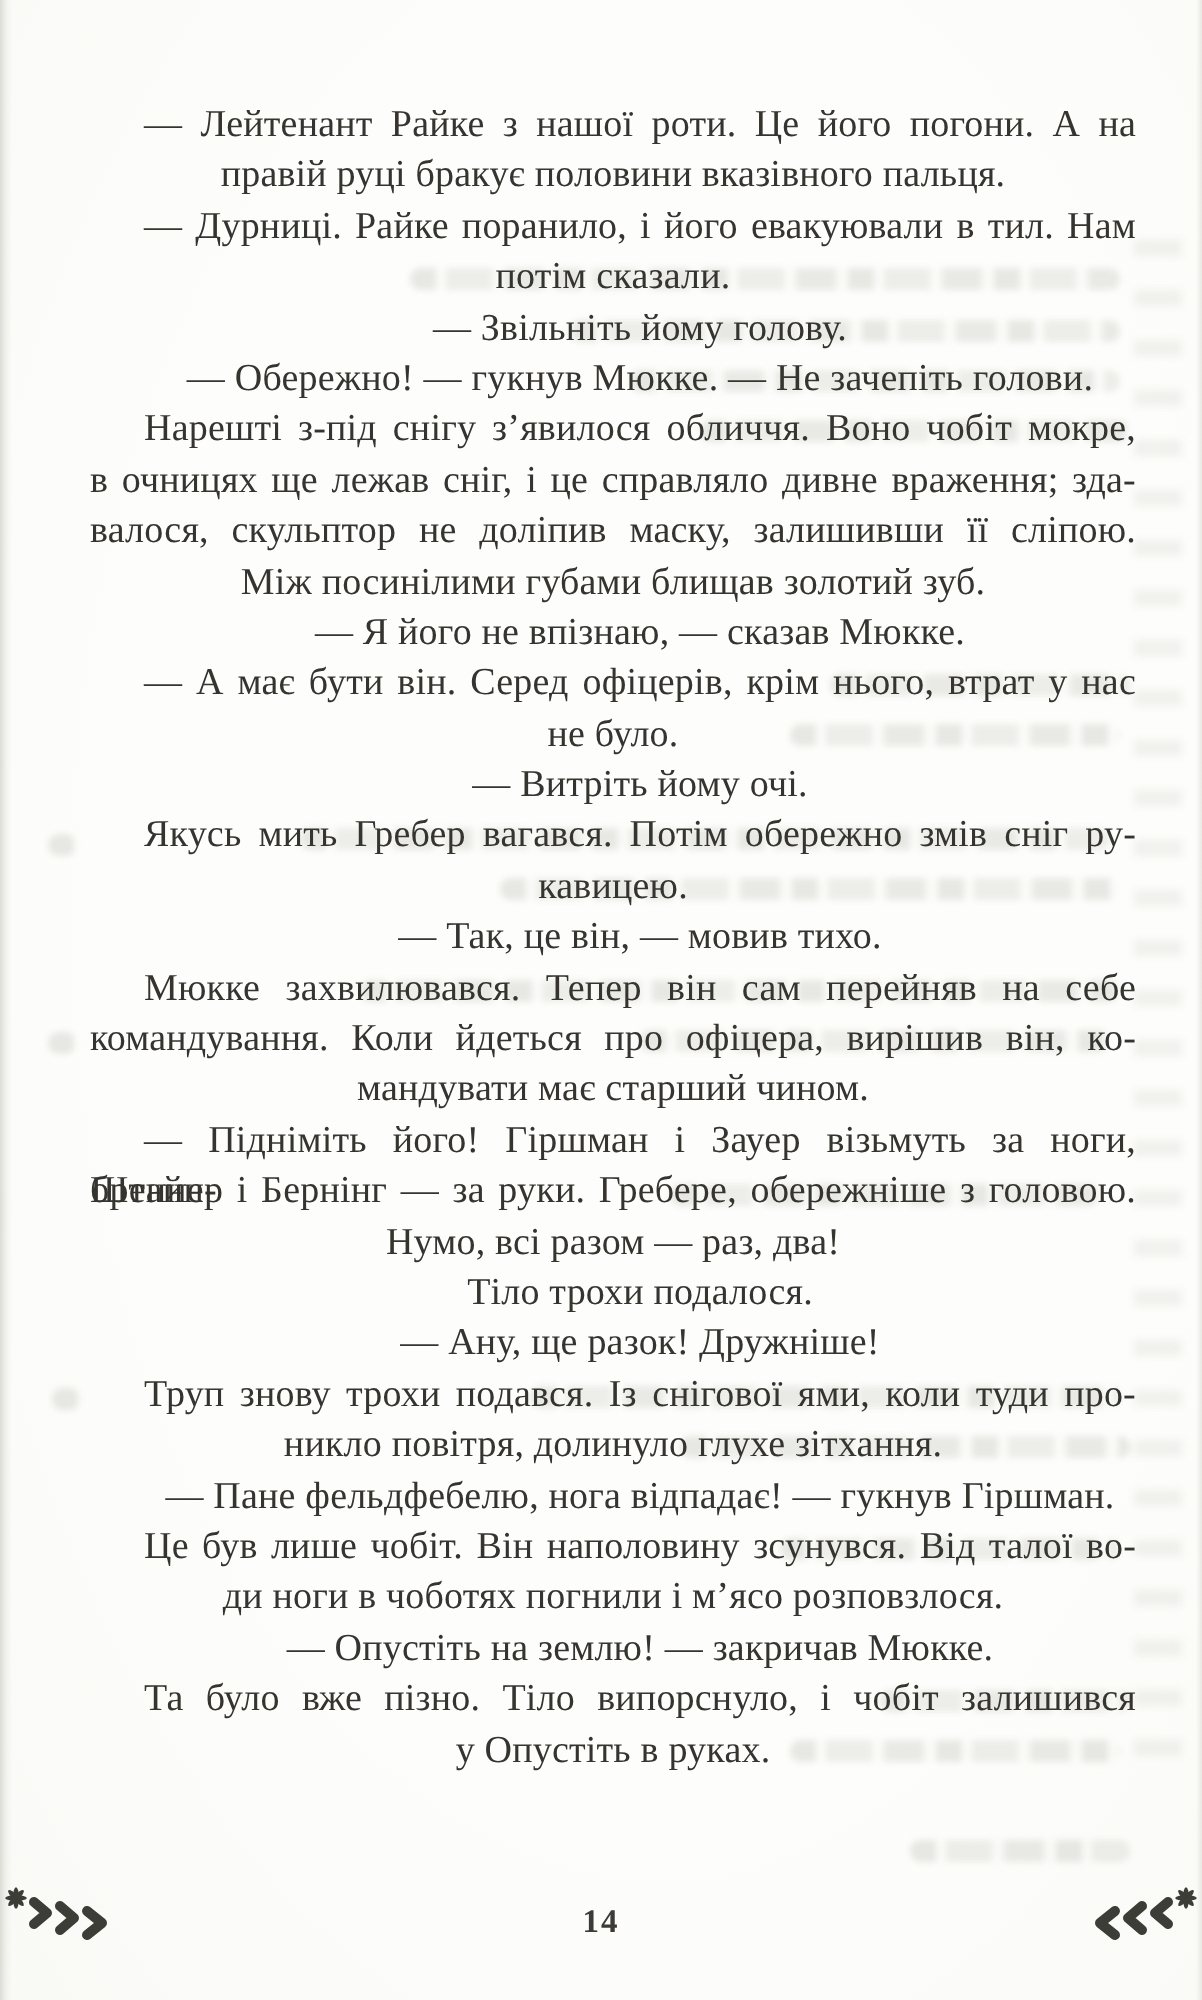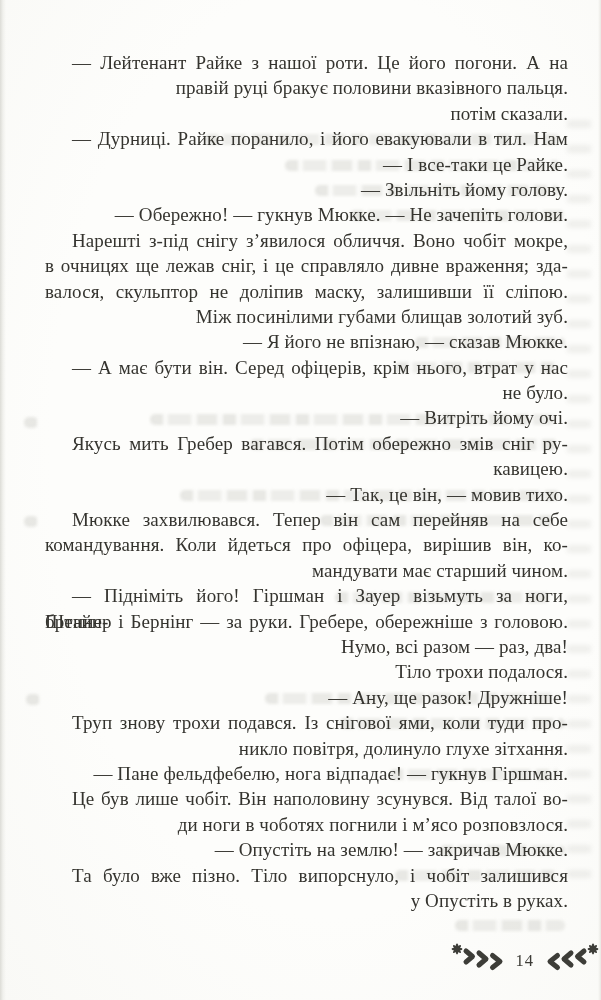--- a/index.html
+++ b/index.html
@@ -24,21 +24,21 @@
     background:linear-gradient(270deg,#e9e8e3,rgba(255,255,255,0));
     pointer-events:none;
   }
   
   .text-block{
     position:absolute;left:45px;right:33px;top:50px;
     font-size:19px;line-height:25.4px;
     letter-spacing:0.1px;
   }
   .line{
-    height:25.4px;white-space:nowrap;text-align:right;
+    height:25.4px;white-space:nowrap;text-align:center;
   }
   .line.just{white-space:normal;text-align:justify;text-align-last:justify;}
   .line.indent{text-indent:27px;}
   
   .sm{
     position:absolute;height:11px;border-radius:5px;pointer-events:none;
     background:repeating-linear-gradient(90deg,
       rgba(146,146,136,.40) 0 13px, rgba(146,146,136,.04) 13px 18px,
       rgba(146,146,136,.30) 18px 41px, rgba(146,146,136,.05) 41px 47px,
       rgba(146,146,136,.36) 47px 67px, rgba(146,146,136,.05) 67px 73px);
@@ -46,21 +46,21 @@
   }
   .sm.edge{
     height:auto;border-radius:0;
     background:repeating-linear-gradient(180deg,
       rgba(150,150,140,.28) 0 8px, rgba(150,150,140,0) 8px 25px);
     filter:blur(2.2px);opacity:.45;
   }
   
   .footer{
     position:absolute;left:0;right:0;top:936px;height:42px;
-    display:flex;align-items:center;justify-content:flex-end;
+    display:flex;align-items:center;justify-content:space-between;font-weight:bold;
   }
   .branch{display:block;}
   .branch.right{transform:scaleX(-1);}
   .pagenum{
     margin:0 9px;position:relative;top:4px;
     font-size:16.5px;color:#3c3b36;letter-spacing:1px;
   }
 </style>
 </head>
 <body>
@@ -87,23 +87,22 @@
       <i class="sm" style="top: 920px; left: 455px; width: 110px;"></i>
       <i class="sm" style="top: 417px; left: 24px; width: 14px;"></i>
       <i class="sm" style="top: 516px; left: 24px; width: 14px;"></i>
       <i class="sm" style="top: 694px; left: 26px; width: 14px;"></i>
       <i class="sm edge" style="top: 120px; left: 567px; width: 24px; height: 760px;"></i>
     </div>
 
   <main class="text-block" id="text-block">
       <div class="line indent just">— Лейтенант Райке з нашої роти. Це його погони. А на</div>
       <div class="line">правій руці бракує половини вказівного пальця.</div>
+      <div class="line indent just">— Дурниці. Райке поранило, і його евакуювали в тил. Нам</div>
       <div class="line">потім сказали.</div>
-      <div class="line indent just">— Дурниці. Райке поранило, і його евакуювали в тил. Нам</div>
-      <div class="line indent">— І все-таки це Райке.</div>
       <div class="line indent">— Звільніть йому голову.</div>
       <div class="line indent">— Обережно! — гукнув Мюкке. — Не зачепіть голови.</div>
       <div class="line indent just">Нарешті з-під снігу з’явилося обличчя. Воно чобіт мокре,</div>
       <div class="line just">в очницях ще лежав сніг, і це справляло дивне враження; зда-</div>
       <div class="line just">валося, скульптор не доліпив маску, залишивши її сліпою.</div>
       <div class="line">Між посинілими губами блищав золотий зуб.</div>
       <div class="line indent">— Я його не впізнаю, — сказав Мюкке.</div>
       <div class="line indent just">— А має бути він. Серед офіцерів, крім нього, втрат у нас</div>
       <div class="line">не було.</div>
       <div class="line indent">— Витріть йому очі.</div>

